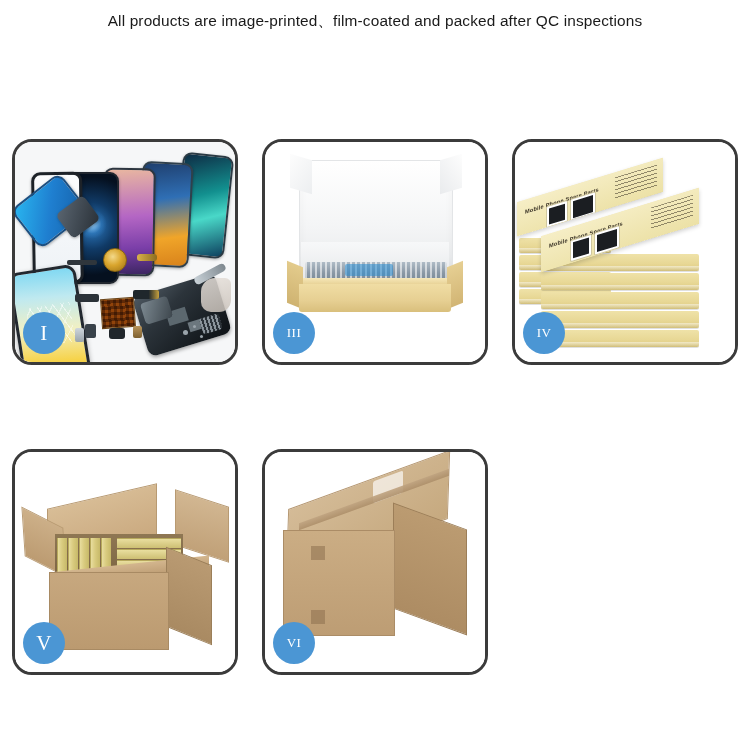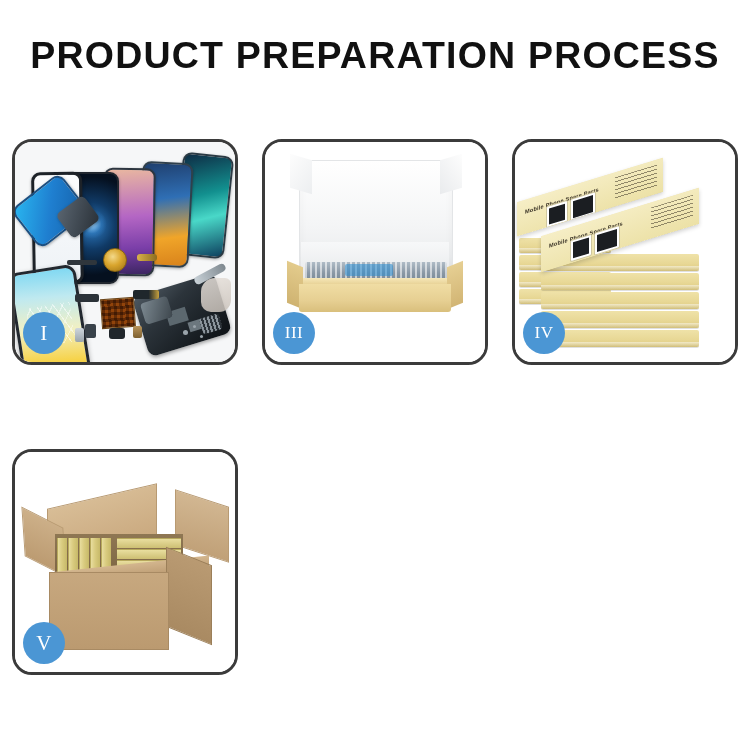--- a/index.html
+++ b/index.html
@@ -79,21 +79,21 @@
     color: #ffffff;
     display: flex;
     align-items: center;
     justify-content: center;
     font-family: "Liberation Serif", serif;
     font-size: 21px;
     letter-spacing: 0.5px;
     z-index: 40;
     user-select: none;
   }
-  .badge.small { font-size: 17px; }
+  .badge.small { font-size: 13px; }
 
   
   .p1bg { position:absolute; inset:0; background:#f6f7f8; }
   .ph {
     position: absolute;
     border-radius: 9px;
     box-shadow: 0 1px 3px rgba(0,0,0,.35);
     overflow: hidden;
   }
   .ph-a { 
@@ -449,21 +449,21 @@
     border: 1px solid #9c7e58;
   }
   .c6-tab1 { position:absolute; left: 46px; top: 94px; width: 14px; height: 14px; background: rgba(140,112,78,.55); }
   .c6-tab2 { position:absolute; left: 46px; top: 158px; width: 14px; height: 14px; background: rgba(140,112,78,.55); }
   .c6-tape { position:absolute; left: 108px; top: 24px; width: 30px; height: 22px; background: rgba(255,255,255,.65); transform: skewY(-20deg); border-radius: 2px; }
 </style>
 </head>
 <body>
 
 <div class="header">
-  <h1 class="title">PRODUCT PREPARATION PROCESS</h1>
+  <p class="subtitle">All products are image-printed、film-coated and packed after QC inspections</p>
 </div>
 
 <div class="grid">
 
   <div class="panel">
     <div class="stage">
       <div class="p1bg"></div>
       <div class="ph ph-a"></div>
       <div class="ph ph-b"></div>
       <div class="ph ph-c"></div>
@@ -575,14 +575,27 @@
         <div class="c5-ybox h" style="top:26px;"></div>
         <div class="c5-ybox h" style="top:37px;"></div>
       </div>
       <div class="c5-toprim"></div>
       <div class="c5-side"></div>
       <div class="c5-body"></div>
     </div>
     <div class="badge">V</div>
   </div>
 
+  <div class="panel">
+    <div class="stage">
+      <div class="p6bg"></div>
+      <div class="c6-top"></div>
+      <div class="c6-tape"></div>
+      <div class="c6-seam"></div>
+      <div class="c6-right"></div>
+      <div class="c6-front"></div>
+      <div class="c6-tab1"></div>
+      <div class="c6-tab2"></div>
+    </div>
+    <div class="badge small">VI</div>
+  </div>
 
 </div>
 
 </body></html>

